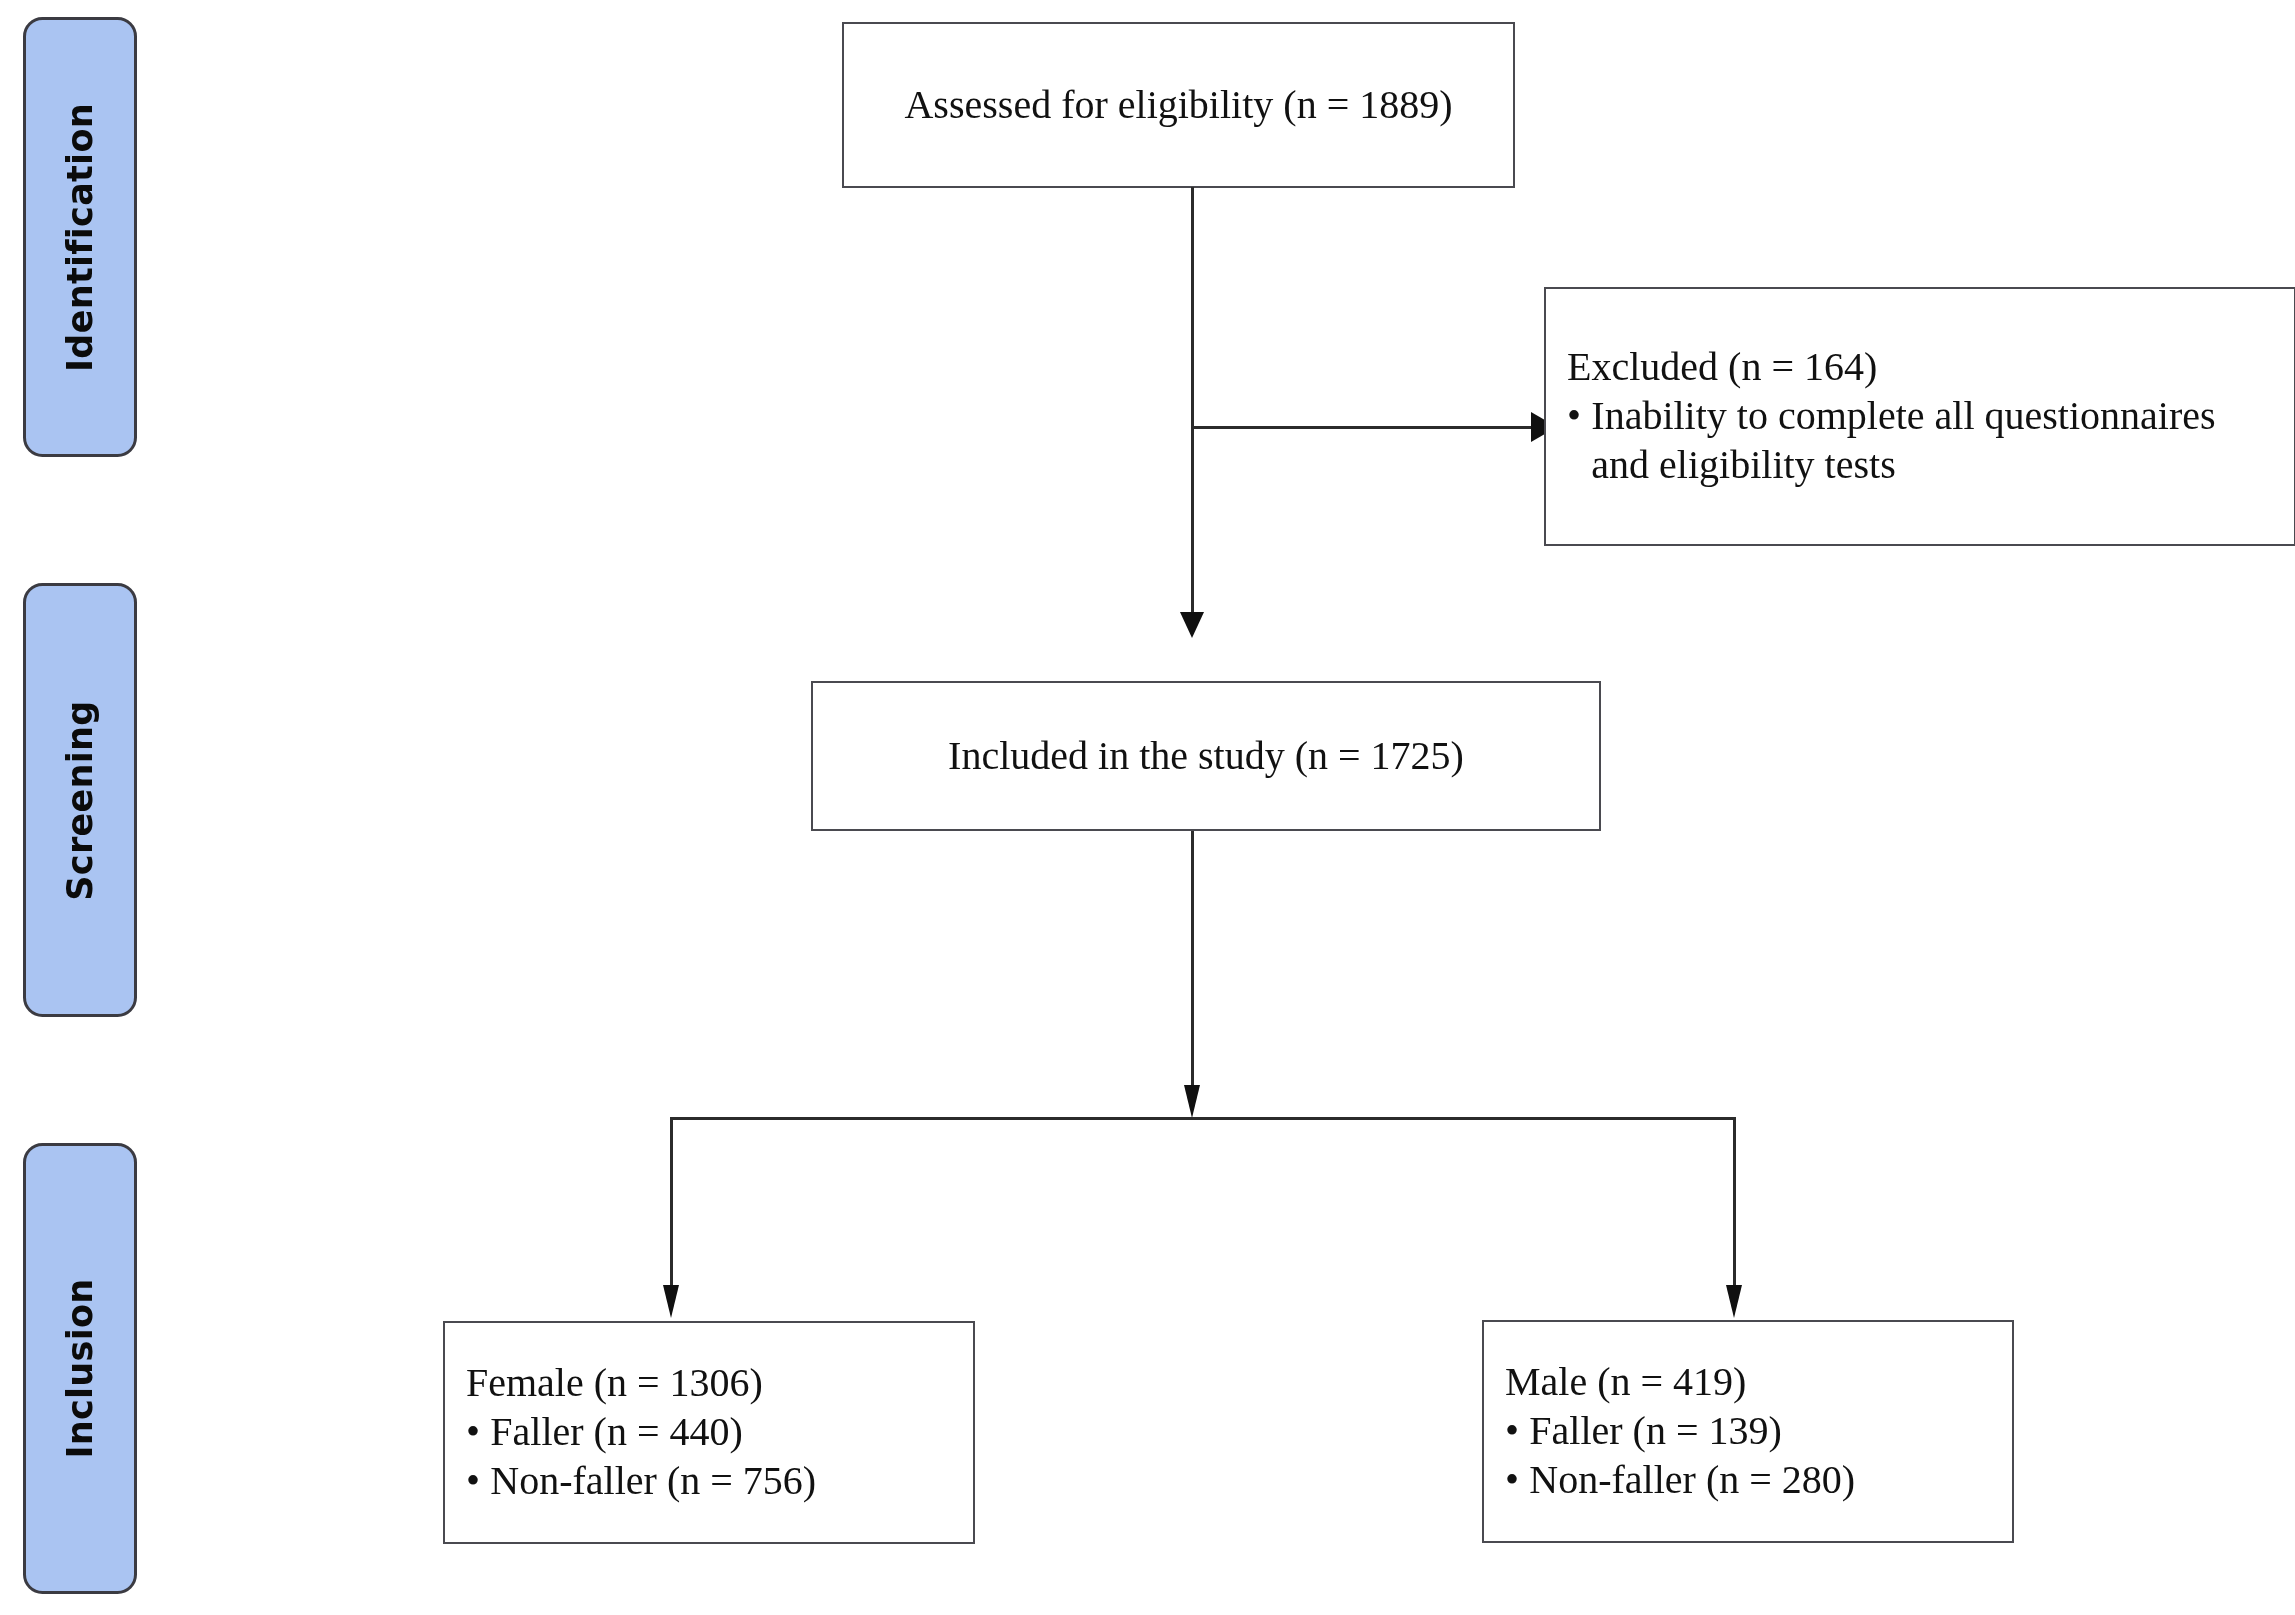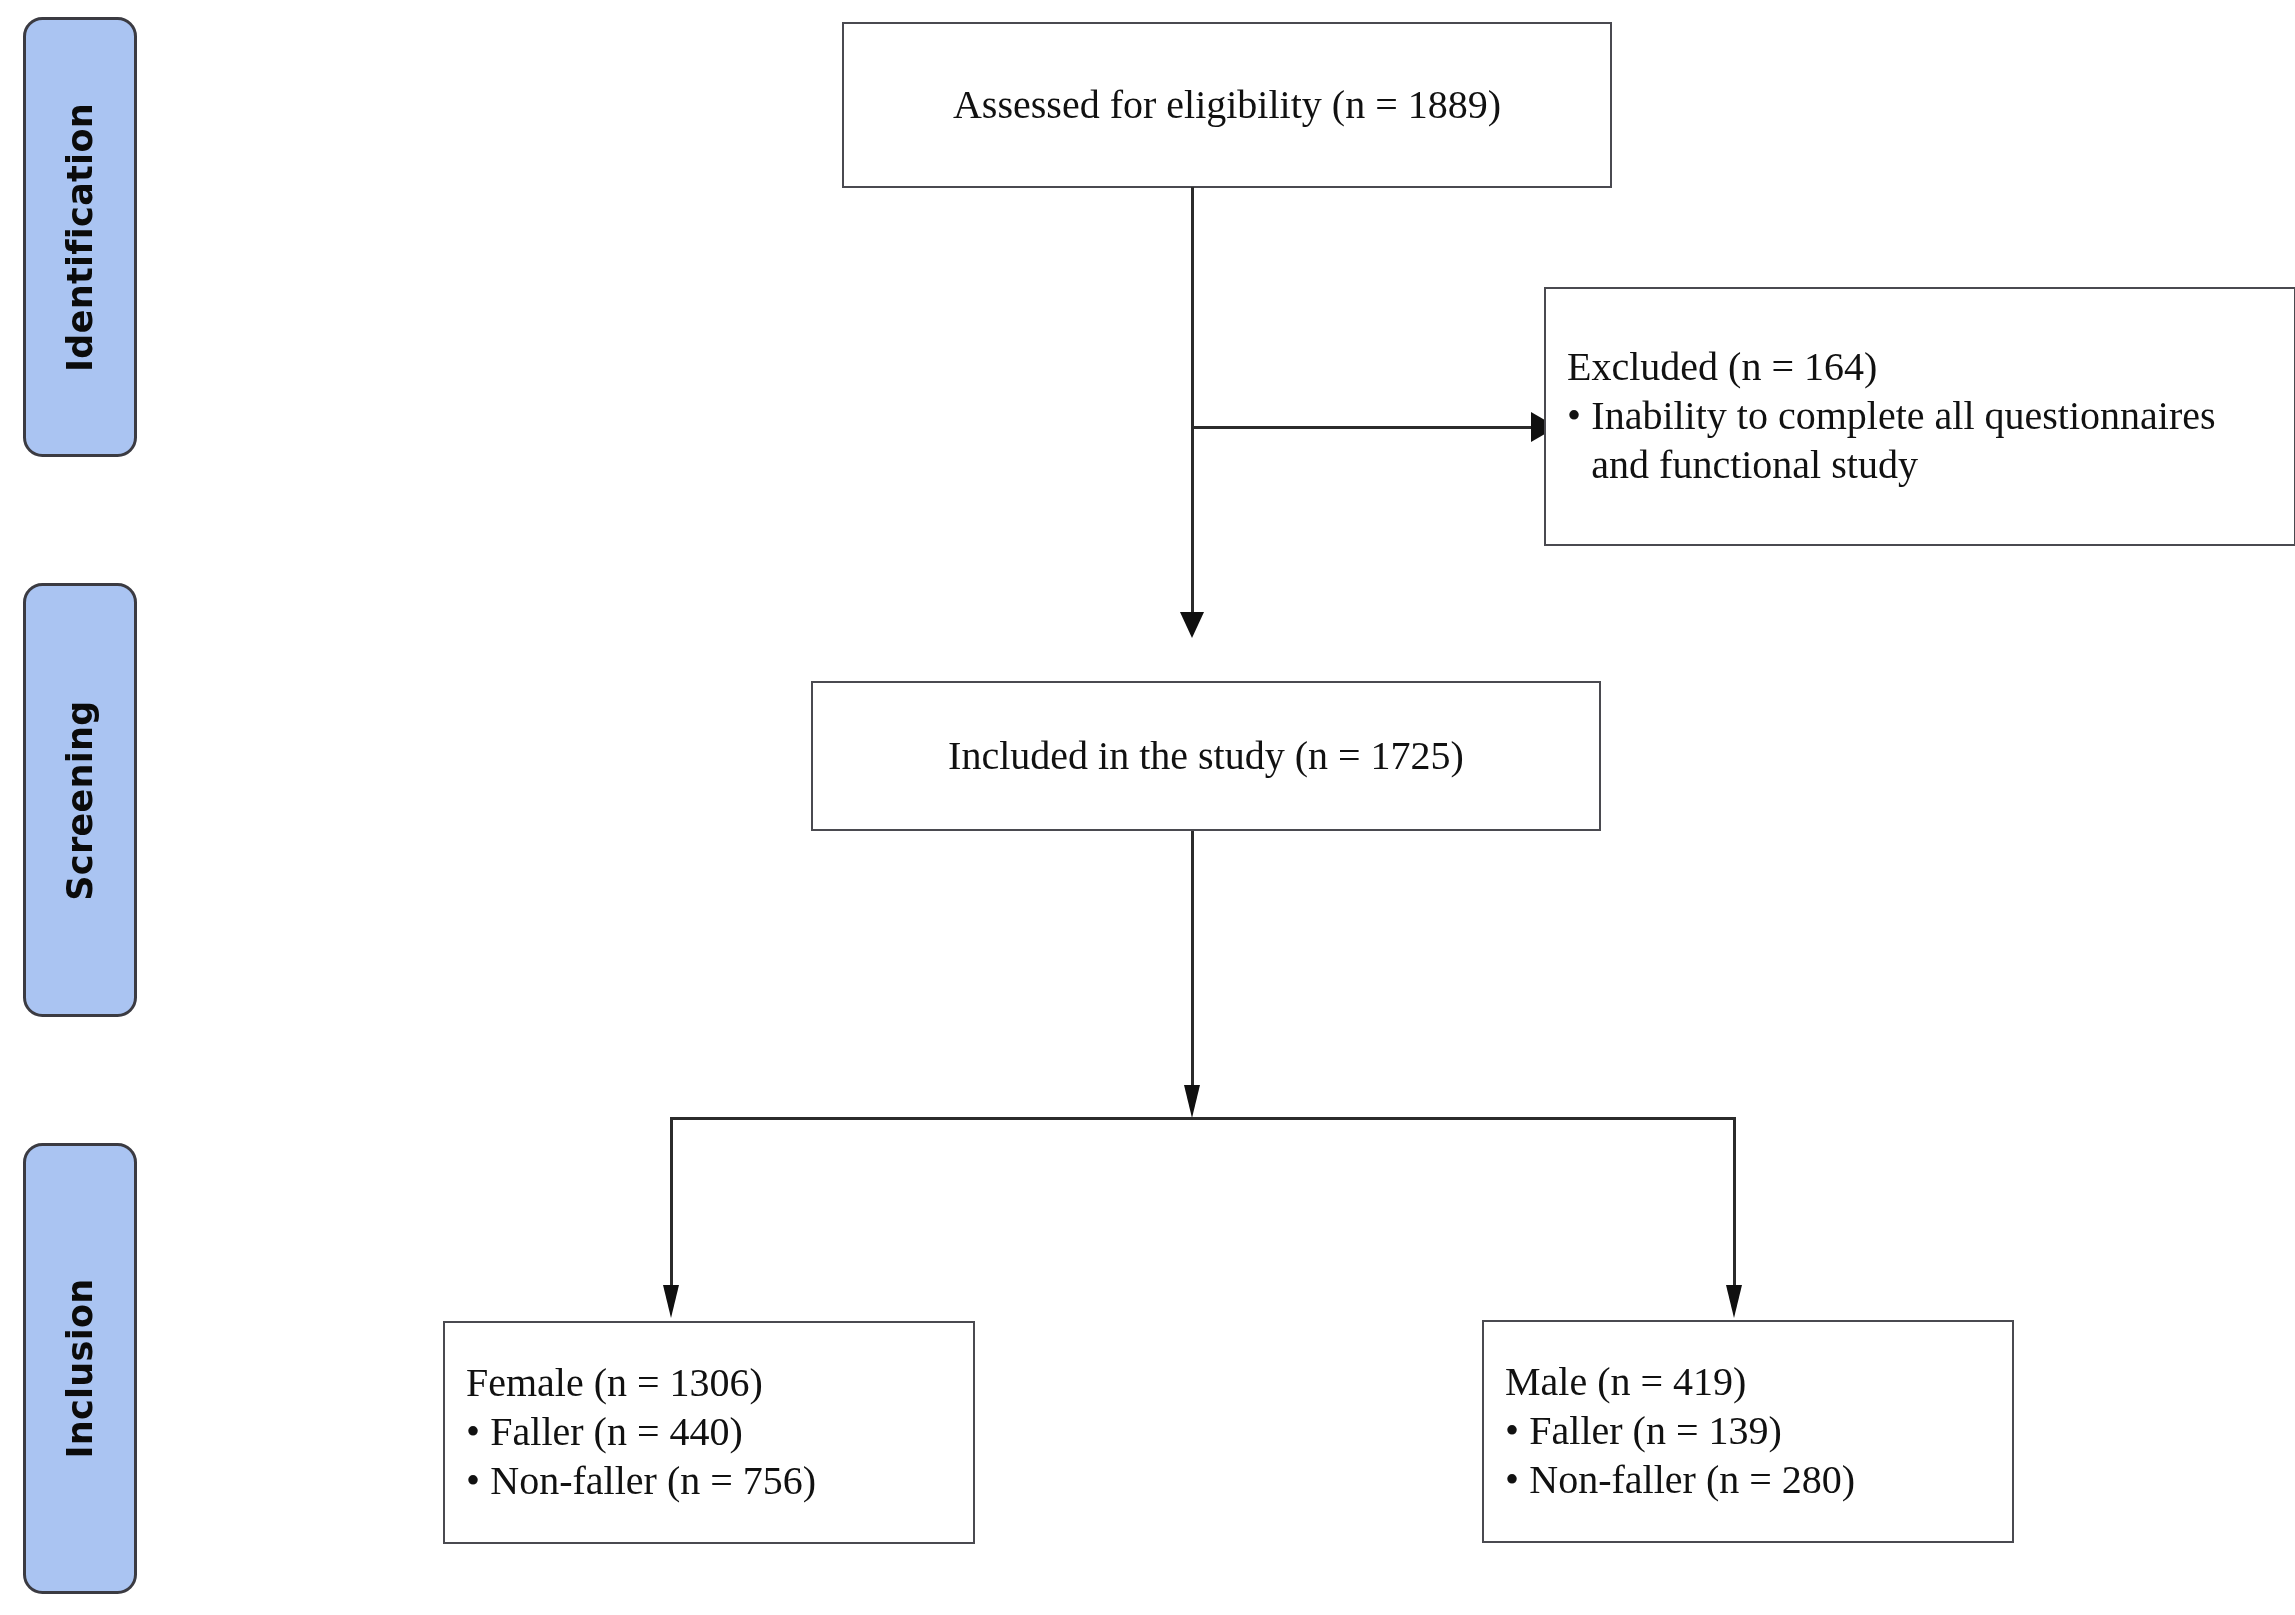--- a/index.html
+++ b/index.html
@@ -112,35 +112,35 @@
   </div>
 
   <div class="phase-band" style="left:23px; top:583px; width:114px; height:434px;">
     <span class="phase-label">Screening</span>
   </div>
 
   <div class="phase-band" style="left:23px; top:1143px; width:114px; height:451px;">
     <span class="phase-label">Inclusion</span>
   </div>
 
-  <div class="flow-box centered" style="left:842px; top:22px; width:770px; height:166px;">
+  <div class="flow-box centered" style="left:842px; top:22px; width:673px; height:166px;">
     <div class="box-line">Assessed for eligibility (n = 1889)</div>
   </div>
 
   <div class="vline" style="left:1191px; top:187px; height:428px;"></div>
   <div class="arrow-down" style="left:1180px; top:612px;"></div>
 
   <div class="hline" style="left:1191px; top:426px; width:343px;"></div>
   <div class="arrow-right" style="left:1531px; top:412px;"></div>
 
   <div class="flow-box lefted" style="left:1544px; top:287px; width:752px; height:259px;">
     <div class="box-line">Excluded (n = 164)</div>
     <div class="bullet-line wrap" style="display:flex; align-items:flex-start; gap:10.3px; max-width:714px;">
       <span style="flex:0 0 auto; line-height:1.22;">•</span>
-      <span style="flex:1 1 auto;">Inability to complete all questionnaires and functional study</span>
+      <span style="flex:1 1 auto;">Inability to complete all questionnaires and eligibility tests</span>
     </div>
   </div>
 
   <div class="flow-box centered" style="left:811px; top:681px; width:790px; height:150px;align-items:center;">
     <div class="box-line">Included in the study (n = 1725)</div>
   </div>
 
   <div class="vline" style="left:1191px; top:831px; height:257px;"></div>
   <div class="arrow-down slim" style="left:1184px; top:1085px;"></div>
 

